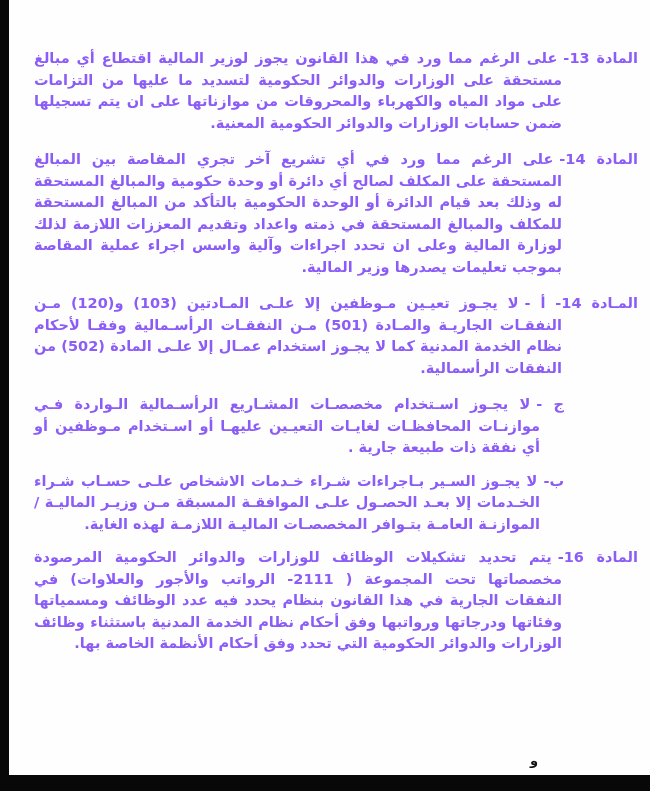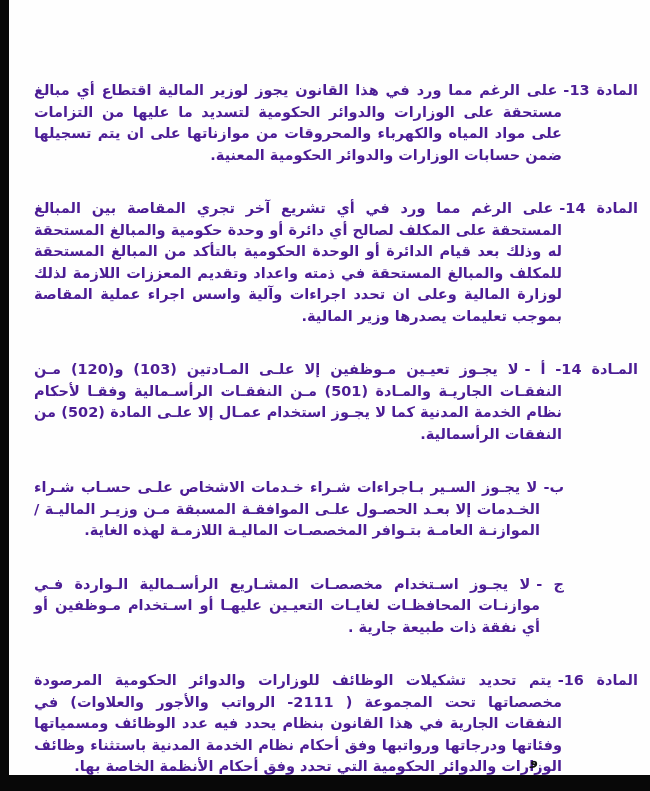--- a/index.html
+++ b/index.html
@@ -34,24 +34,23 @@
       top: 48px;
       right: 12px;
       left: 34px;
       direction: rtl;
     }
     .article {
       direction: rtl;
       text-align: justify;
       font-size: 14.5px;
       font-weight: bold;
-      color: #4c1d95;
+      color: #8b5cf6;
       line-height: 21.5px;
       margin-bottom: 15px;
-      margin-top: 32px;
     }
     
     .article.main {
       padding-right: 76px;
       text-indent: -76px;
     }
     
     .article.sub {
       margin-right: 74px;
       padding-right: 24px;
@@ -85,25 +84,25 @@
 
     <p class="article main">
       <span class="art-label">المادة 14-</span><span class="art-text">على الرغم مما ورد في أي تشريع آخر تجري المقاصة بين المبالغ المستحقة على المكلف لصالح أي دائرة أو وحدة حكومية والمبالغ المستحقة له وذلك بعد قيام الدائرة أو الوحدة الحكومية بالتأكد من المبالغ المستحقة للمكلف والمبالغ المستحقة في ذمته واعداد وتقديم المعززات اللازمة لذلك لوزارة المالية وعلى ان تحدد اجراءات وآلية واسس اجراء عملية المقاصة بموجب تعليمات يصدرها وزير المالية.</span>
     </p>
 
     <p class="article main">
       <span class="art-label">المـادة 14- أ -</span><span class="art-text">لا يجـوز تعيـين مـوظفين إلا علـى المـادتين (103) و(120) مـن النفقـات الجاريـة والمـادة (501) مـن النفقـات الرأسـمالية وفقـا لأحكام نظام الخدمة المدنية كما لا يجـوز استخدام عمـال إلا علـى المادة (502) من النفقات الرأسمالية.</span>
     </p>
 
     <p class="article sub">
-      <span class="art-label">ب-</span><span class="art-text">لا يجـوز السـير بـاجراءات شـراء خـدمات الاشخاص علـى حسـاب شـراء الخـدمات إلا بعـد الحصـول علـى الموافقـة المسبقة مـن وزيـر المالیـة / الموازنـة العامـة بتـوافر المخصصـات المالیـة اللازمـة لهذه الغاية.</span>
+      <span class="art-label">ج -</span><span class="art-text">لا يجـوز اسـتخدام مخصصـات المشـاريع الرأسـمالية الـواردة فـي موازنـات المحافظـات لغايـات التعيـين عليهـا أو اسـتخدام مـوظفين أو أي نفقة ذات طبيعة جارية .</span>
     </p>
 
     <p class="article sub">
-      <span class="art-label">ج -</span><span class="art-text">لا يجـوز اسـتخدام مخصصـات المشـاريع الرأسـمالية الـواردة فـي موازنـات المحافظـات لغايـات التعيـين عليهـا أو اسـتخدام مـوظفين أو أي نفقة ذات طبيعة جارية .</span>
+      <span class="art-label">ب-</span><span class="art-text">لا يجـوز السـير بـاجراءات شـراء خـدمات الاشخاص علـى حسـاب شـراء الخـدمات إلا بعـد الحصـول علـى الموافقـة المسبقة مـن وزيـر المالیـة / الموازنـة العامـة بتـوافر المخصصـات المالیـة اللازمـة لهذه الغاية.</span>
     </p>
 
     <p class="article main">
       <span class="art-label">المادة 16-</span><span class="art-text">يتم تحديد تشكيلات الوظائف للوزارات والدوائر الحكومية المرصودة مخصصاتها تحت المجموعة ( 2111- الرواتب والأجور والعلاوات) في النفقات الجارية في هذا القانون بنظام يحدد فيه عدد الوظائف ومسمياتها وفئاتها ودرجاتها ورواتبها وفق أحكام نظام الخدمة المدنية باستثناء وظائف الوزارات والدوائر الحكومية التي تحدد وفق أحكام الأنظمة الخاصة بها.</span>
     </p>
 
   </div>
 
   <div class="page-number">و</div>
 

